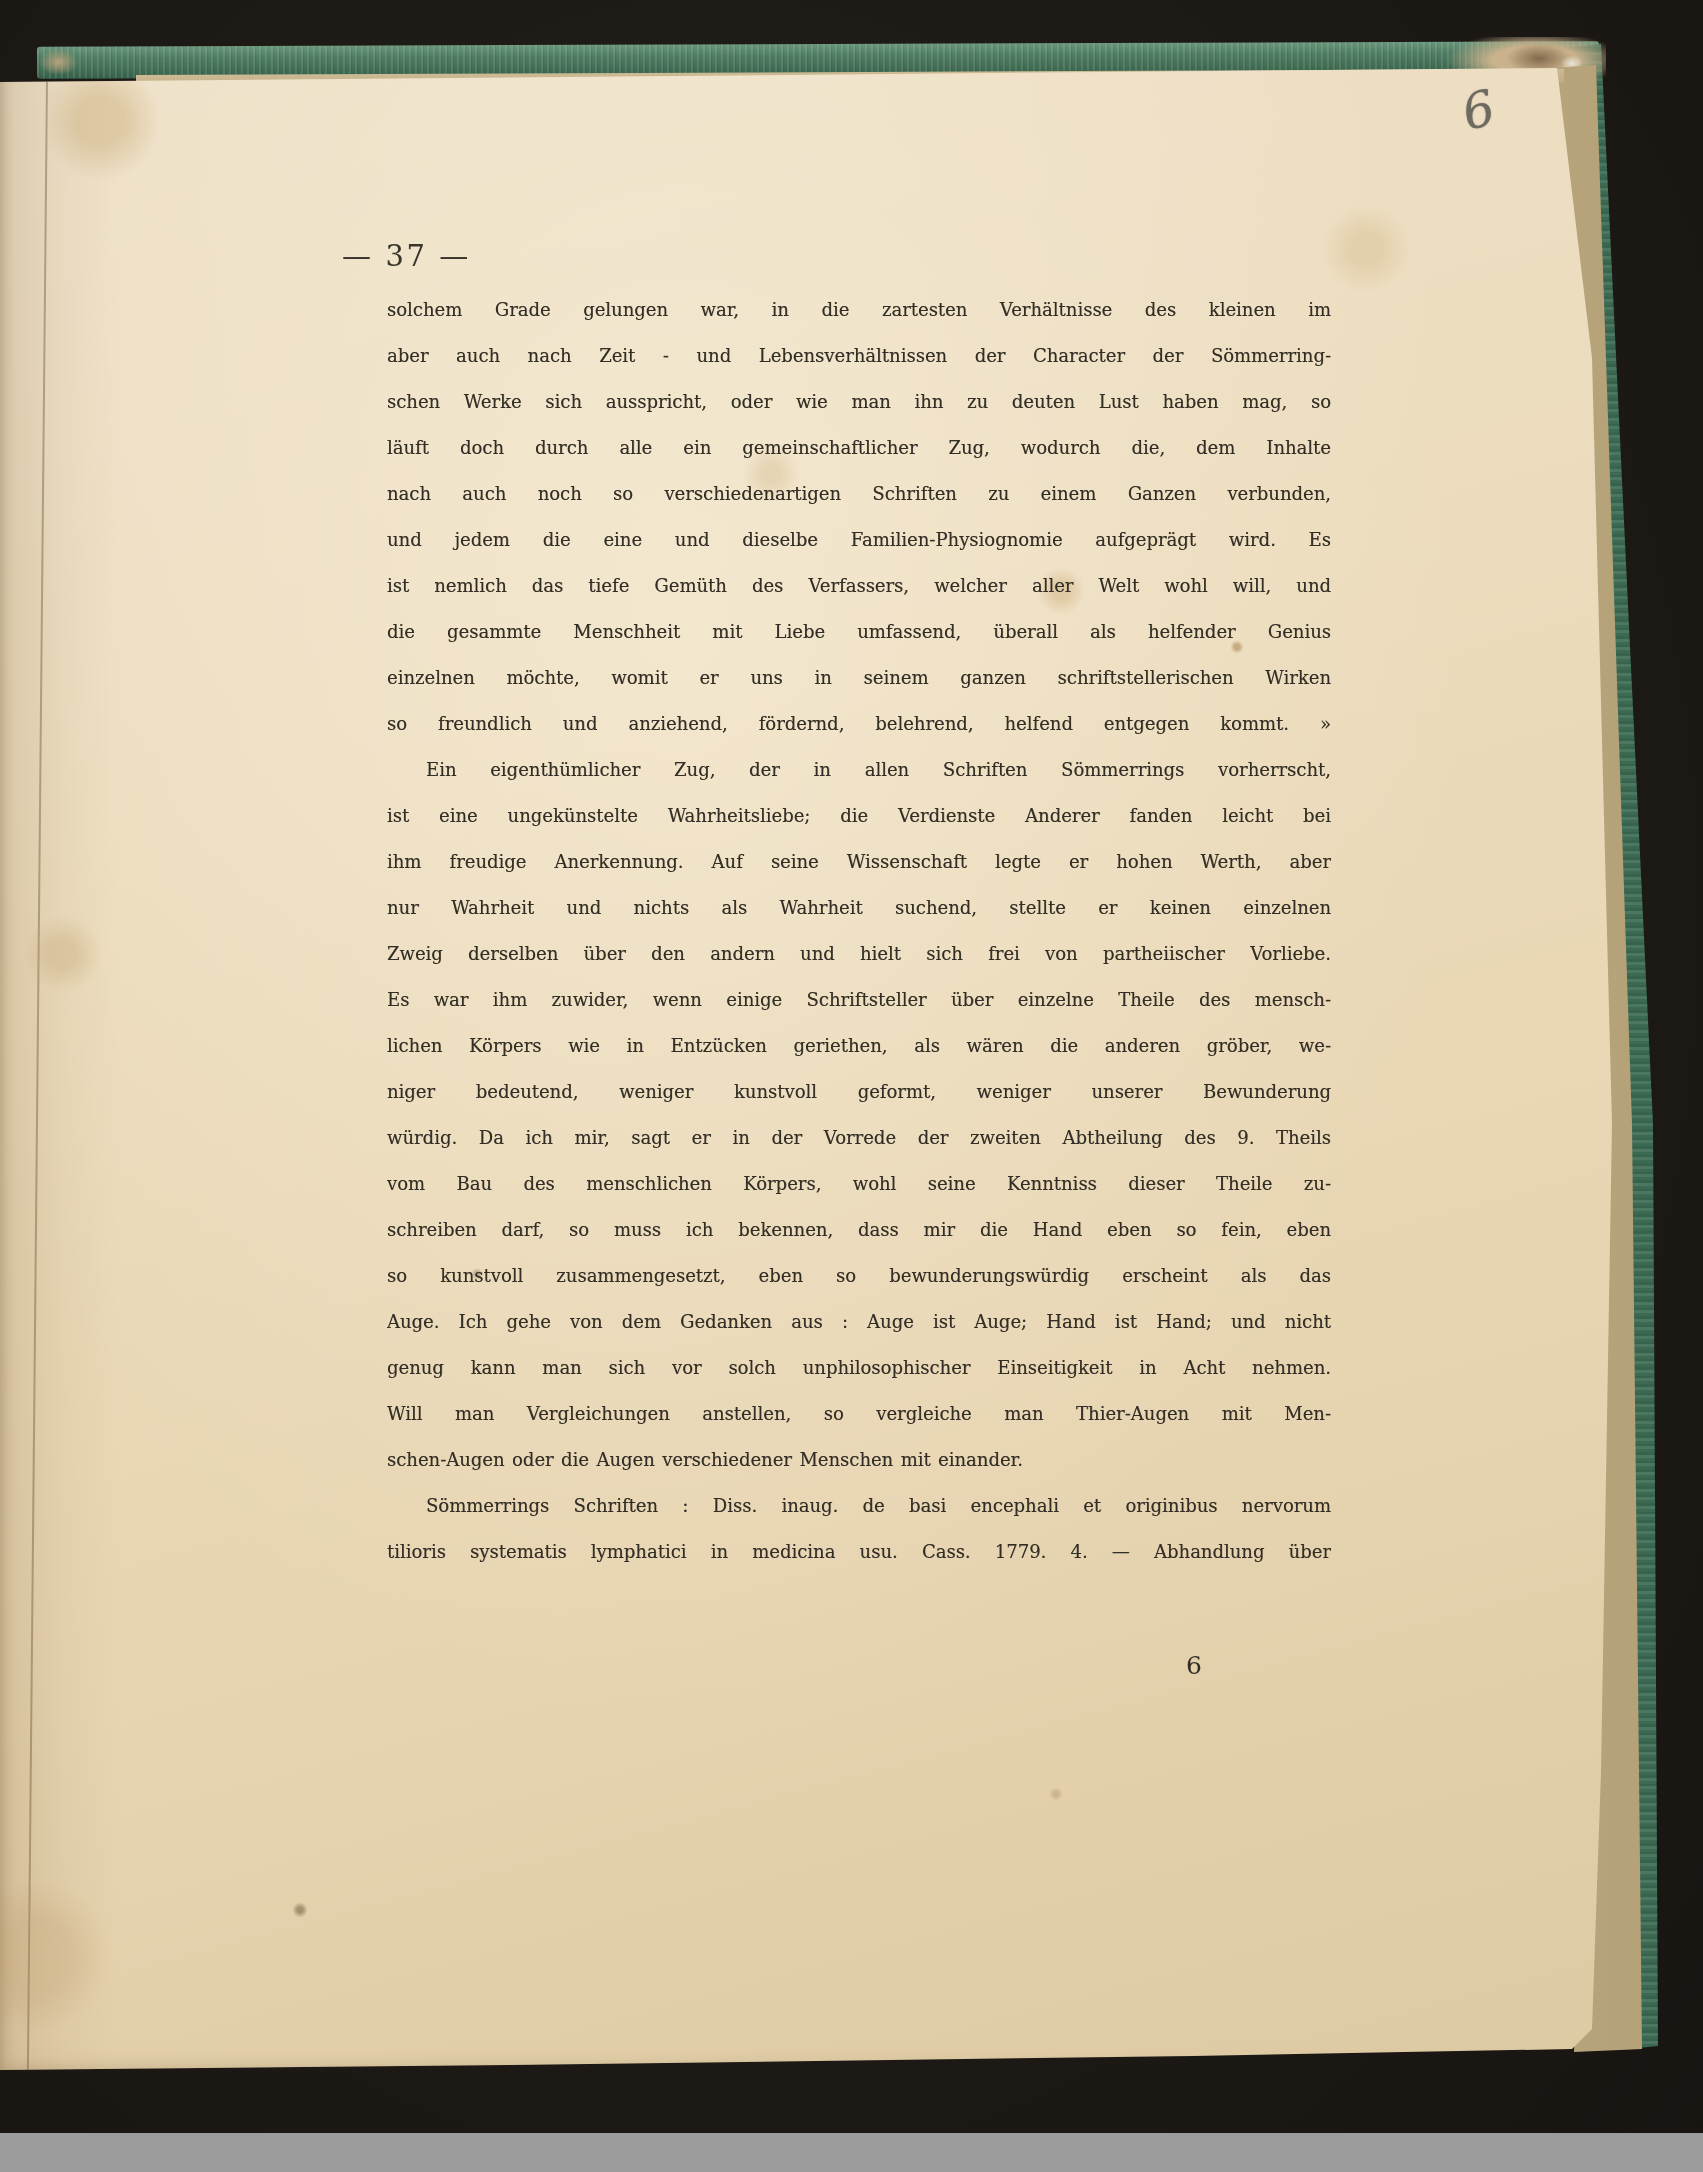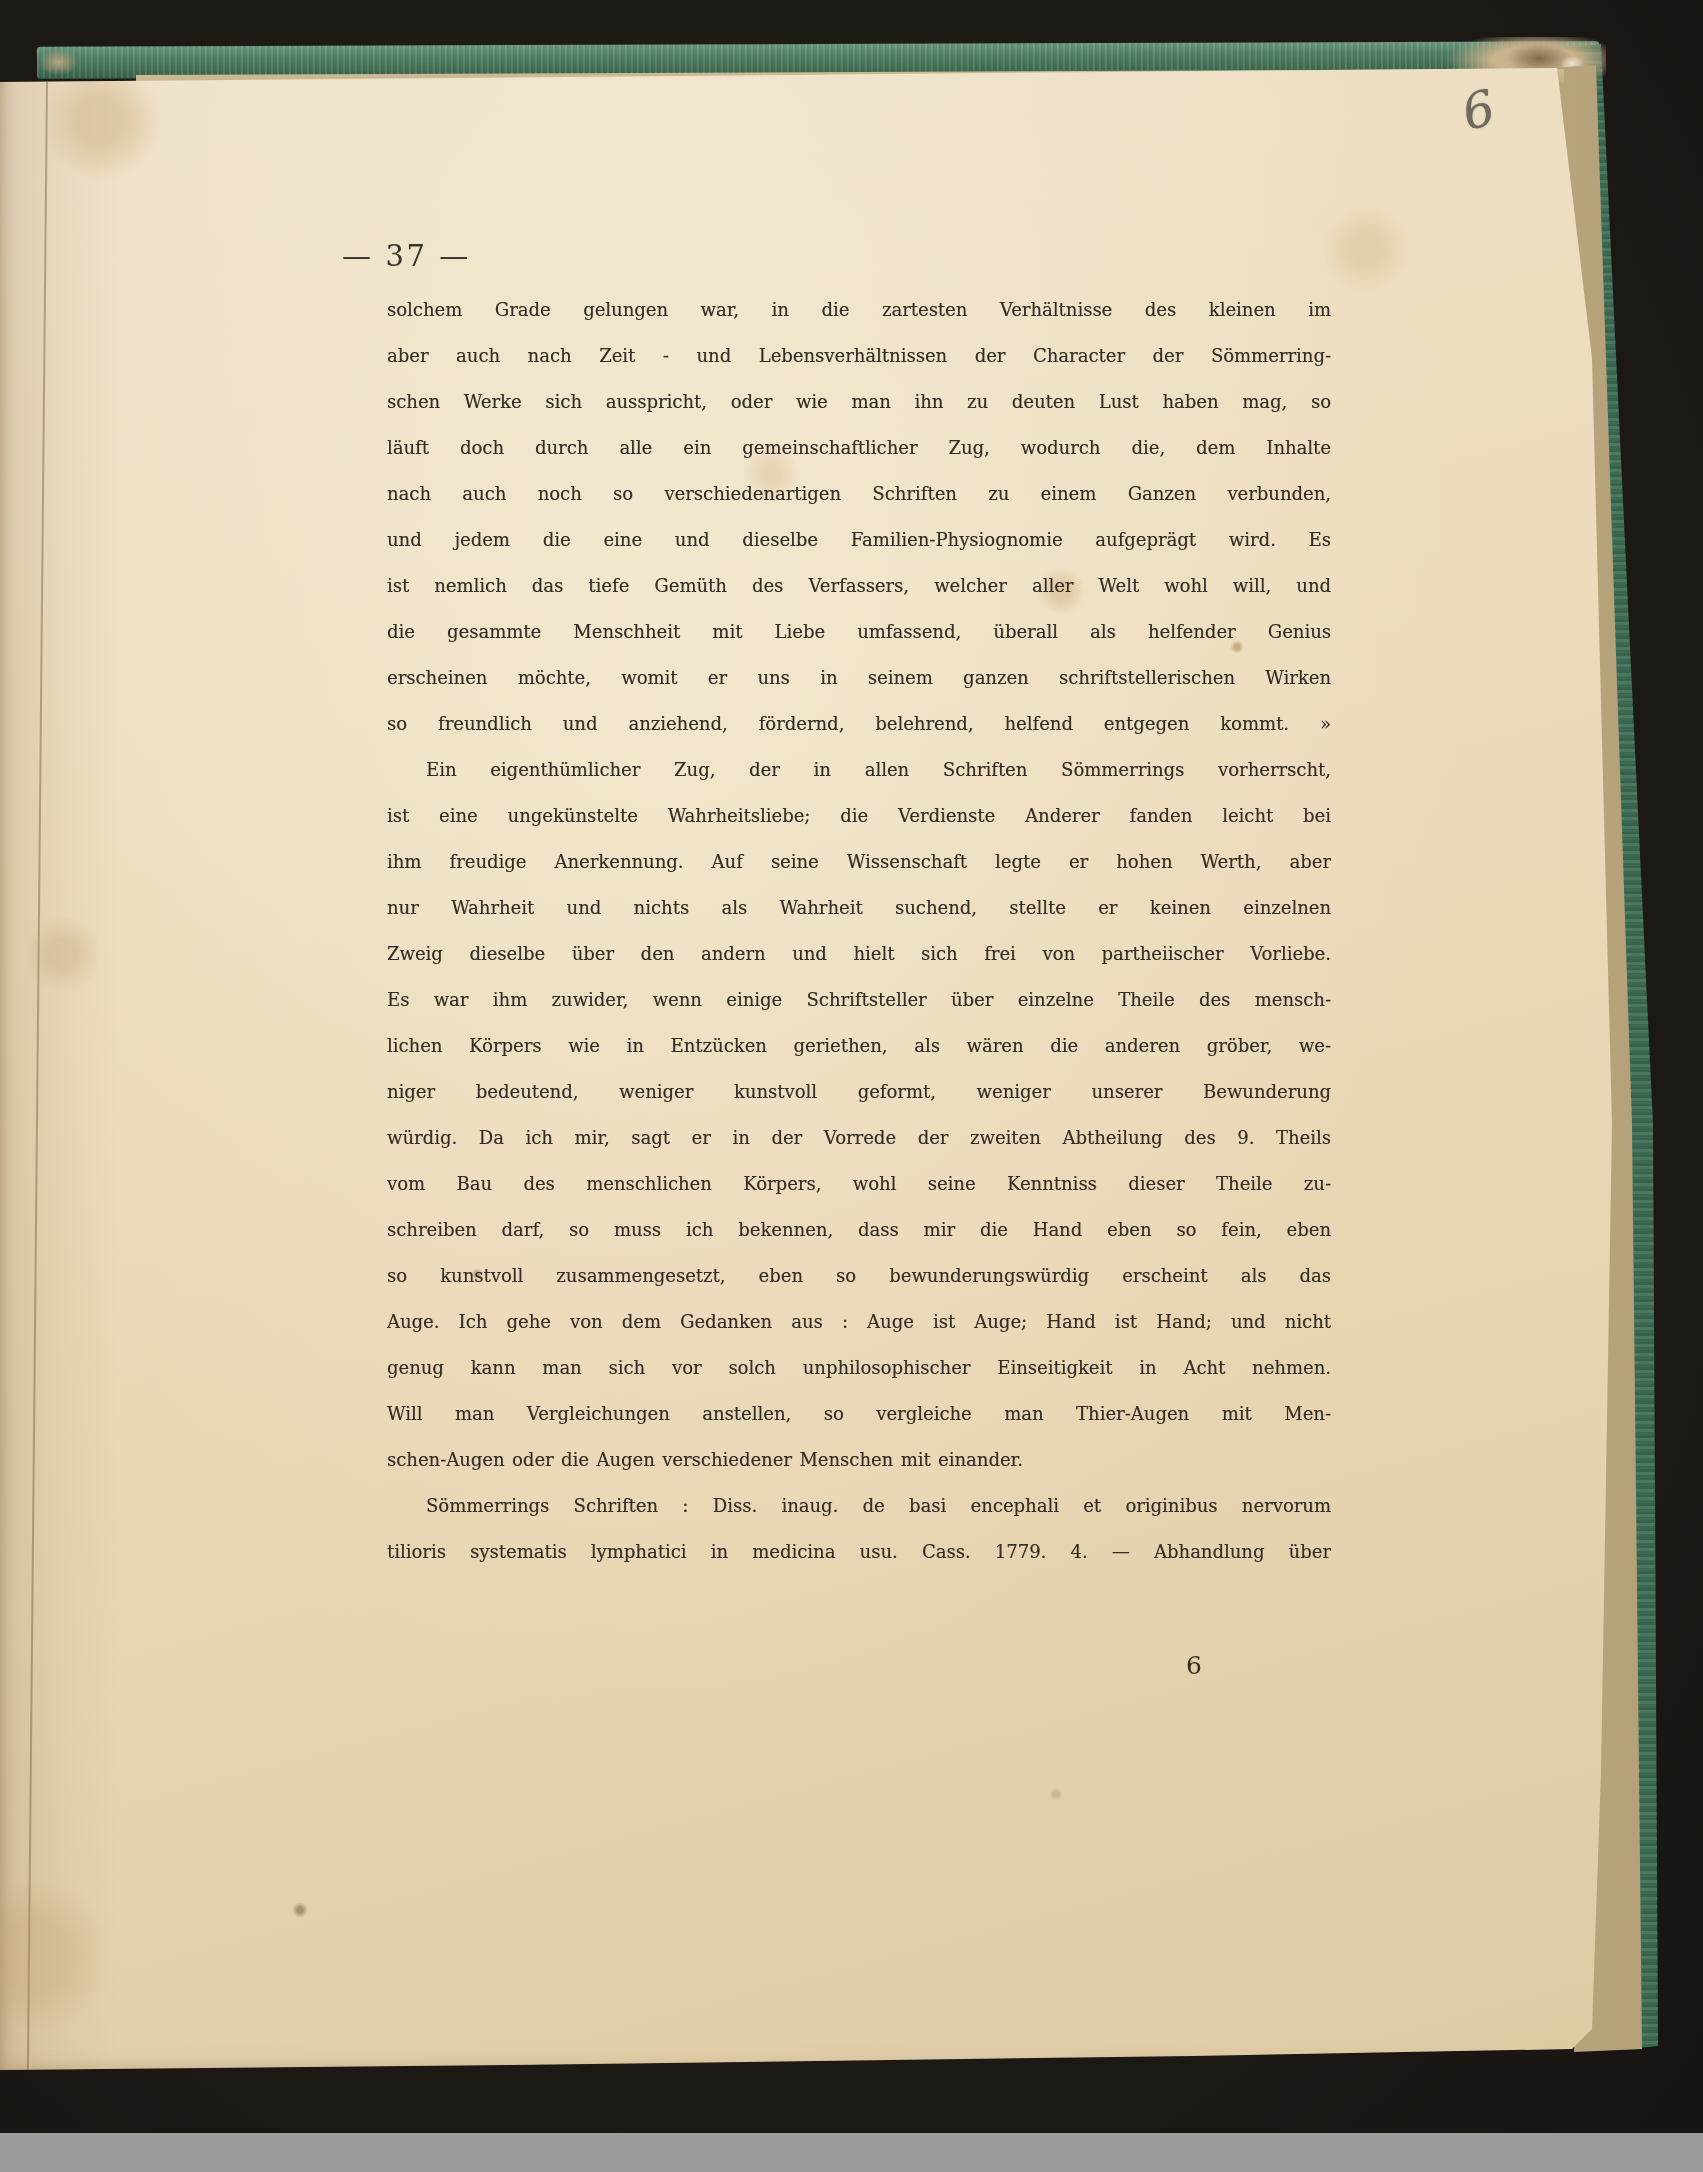--- a/index.html
+++ b/index.html
@@ -104,29 +104,29 @@
     <div class="text-block">
         <div class="para">
           <div class="text-line">solchem Grade gelungen war, in die zartesten Verhältnisse des kleinen im</div>
           <div class="text-line">aber auch nach Zeit - und Lebensverhältnissen der Character der Sömmerring-</div>
           <div class="text-line">schen Werke sich ausspricht, oder wie man ihn zu deuten Lust haben mag, so</div>
           <div class="text-line">läuft doch durch alle ein gemeinschaftlicher Zug, wodurch die, dem Inhalte</div>
           <div class="text-line">nach auch noch so verschiedenartigen Schriften zu einem Ganzen verbunden,</div>
           <div class="text-line">und jedem die eine und dieselbe Familien-Physiognomie aufgeprägt wird. Es</div>
           <div class="text-line">ist nemlich das tiefe Gemüth des Verfassers, welcher aller Welt wohl will, und</div>
           <div class="text-line">die gesammte Menschheit mit Liebe umfassend, überall als helfender Genius</div>
-          <div class="text-line">erscheinen möchte, womit er uns in seinem ganzen schriftstellerischen Wirken</div>
+          <div class="text-line">einzelnen möchte, womit er uns in seinem ganzen schriftstellerischen Wirken</div>
           <div class="text-line">so freundlich und anziehend, fördernd, belehrend, helfend entgegen kommt. »</div>
         </div>
         <div class="para">
           <div class="text-line indent">Ein eigenthümlicher Zug, der in allen Schriften Sömmerrings vorherrscht,</div>
           <div class="text-line">ist eine ungekünstelte Wahrheitsliebe; die Verdienste Anderer fanden leicht bei</div>
           <div class="text-line">ihm freudige Anerkennung. Auf seine Wissenschaft legte er hohen Werth, aber</div>
           <div class="text-line">nur Wahrheit und nichts als Wahrheit suchend, stellte er keinen einzelnen</div>
-          <div class="text-line">Zweig dieselbe über den andern und hielt sich frei von partheiischer Vorliebe.</div>
+          <div class="text-line">Zweig derselben über den andern und hielt sich frei von partheiischer Vorliebe.</div>
           <div class="text-line">Es war ihm zuwider, wenn einige Schriftsteller über einzelne Theile des mensch-</div>
           <div class="text-line">lichen Körpers wie in Entzücken geriethen, als wären die anderen gröber, we-</div>
           <div class="text-line">niger bedeutend, weniger kunstvoll geformt, weniger unserer Bewunderung</div>
           <div class="text-line">würdig. Da ich mir, sagt er in der Vorrede der zweiten Abtheilung des 9. Theils</div>
           <div class="text-line">vom Bau des menschlichen Körpers, wohl seine Kenntniss dieser Theile zu-</div>
           <div class="text-line">schreiben darf, so muss ich bekennen, dass mir die Hand eben so fein, eben</div>
           <div class="text-line">so kunstvoll zusammengesetzt, eben so bewunderungswürdig erscheint als das</div>
           <div class="text-line">Auge. Ich gehe von dem Gedanken aus : Auge ist Auge; Hand ist Hand; und nicht</div>
           <div class="text-line">genug kann man sich vor solch unphilosophischer Einseitigkeit in Acht nehmen.</div>
           <div class="text-line">Will man Vergleichungen anstellen, so vergleiche man Thier-Augen mit Men-</div>

